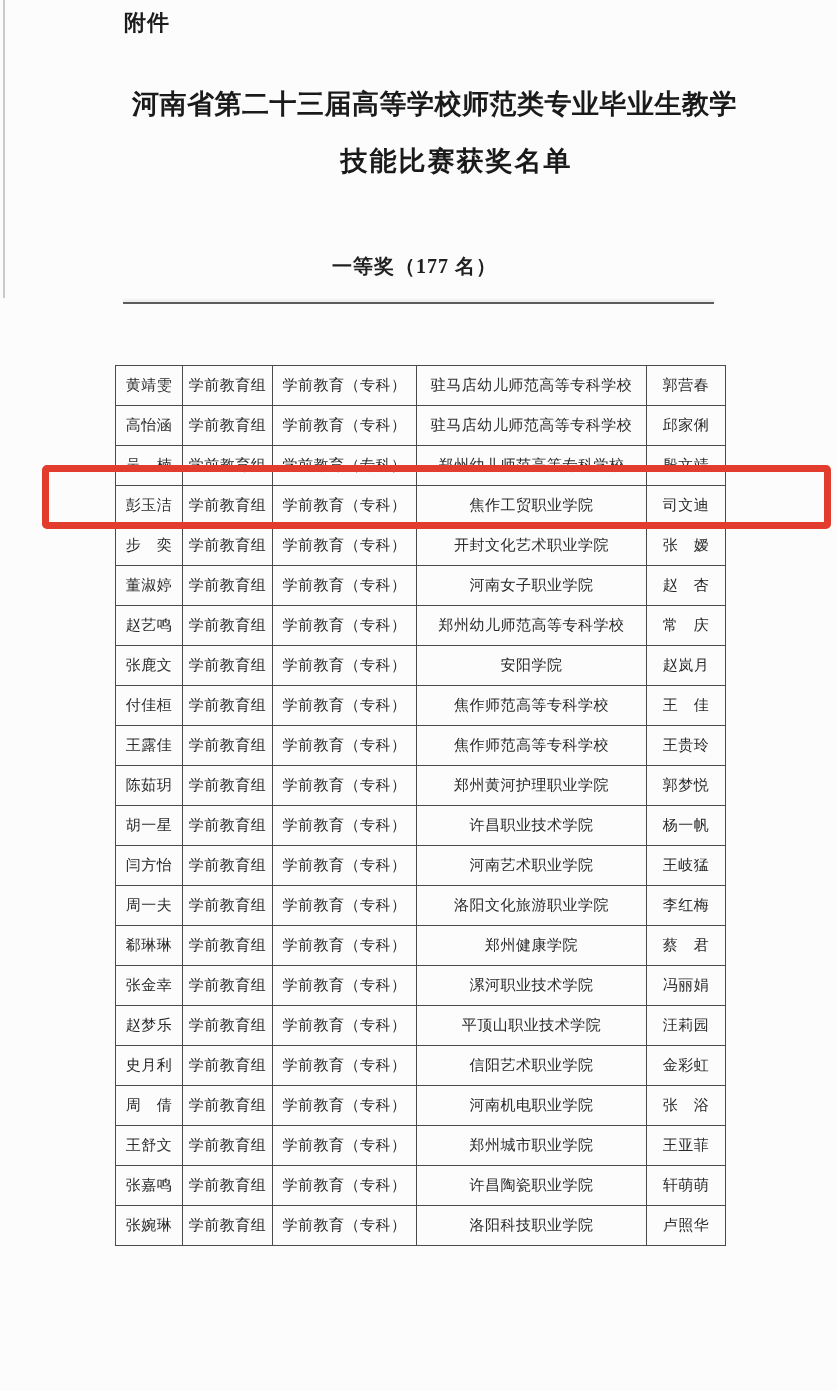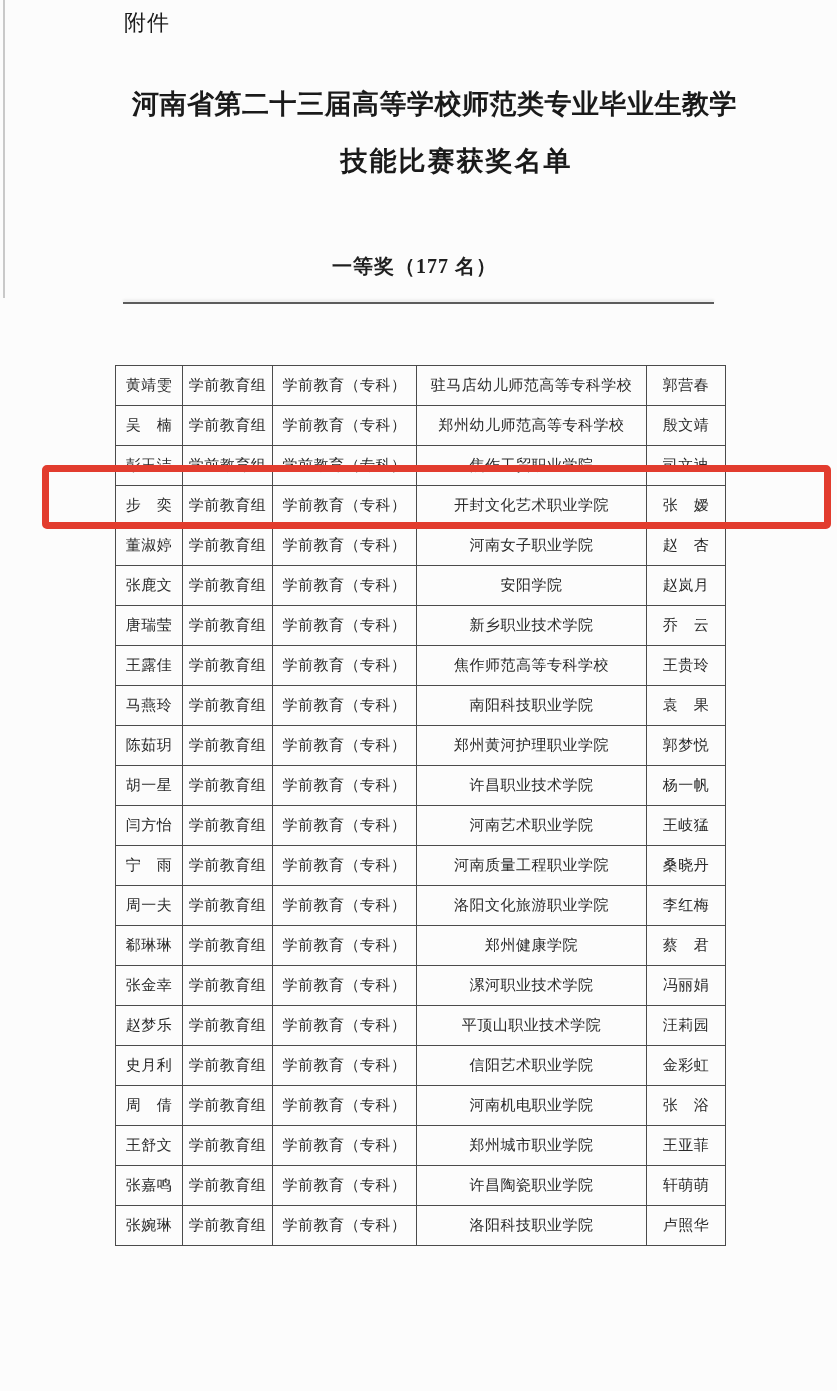--- a/index.html
+++ b/index.html
@@ -22,21 +22,21 @@
     top: 0;
     width: 2px;
     height: 298px;
     background: #c9c9c9;
   }
   .attachment {
     position: absolute;
     left: 124px;
     top: 8px;
     font-size: 22px;
-    font-weight: 400;
+    font-weight: 700;
     color: #1c1c1c;
     letter-spacing: 1px;
   }
   .title-line1 {
     position: absolute;
     top: 86px;
     left: 16px;
     width: 100%;
     text-align: center;
     font-size: 27px;
@@ -133,20 +133,27 @@
   </colgroup>
   <tbody>
       <tr>
         <td>黄靖雯</td>
         <td>学前教育组</td>
         <td>学前教育（专科）</td>
         <td>驻马店幼儿师范高等专科学校</td>
         <td>郭营春</td>
       </tr>
       <tr>
+        <td>高怡涵</td>
+        <td>学前教育组</td>
+        <td>学前教育（专科）</td>
+        <td>驻马店幼儿师范高等专科学校</td>
+        <td>邱家俐</td>
+      </tr>
+      <tr>
         <td>吴　楠</td>
         <td>学前教育组</td>
         <td>学前教育（专科）</td>
         <td>郑州幼儿师范高等专科学校</td>
         <td>殷文靖</td>
       </tr>
       <tr>
         <td>彭玉洁</td>
         <td>学前教育组</td>
         <td>学前教育（专科）</td>
@@ -161,48 +168,48 @@
         <td>张　嫒</td>
       </tr>
       <tr>
         <td>董淑婷</td>
         <td>学前教育组</td>
         <td>学前教育（专科）</td>
         <td>河南女子职业学院</td>
         <td>赵　杏</td>
       </tr>
       <tr>
+        <td>赵艺鸣</td>
+        <td>学前教育组</td>
+        <td>学前教育（专科）</td>
+        <td>郑州幼儿师范高等专科学校</td>
+        <td>常　庆</td>
+      </tr>
+      <tr>
         <td>张鹿文</td>
         <td>学前教育组</td>
         <td>学前教育（专科）</td>
         <td>安阳学院</td>
         <td>赵岚月</td>
       </tr>
       <tr>
-        <td>唐瑞莹</td>
-        <td>学前教育组</td>
-        <td>学前教育（专科）</td>
-        <td>新乡职业技术学院</td>
-        <td>乔　云</td>
+        <td>付佳桓</td>
+        <td>学前教育组</td>
+        <td>学前教育（专科）</td>
+        <td>焦作师范高等专科学校</td>
+        <td>王　佳</td>
       </tr>
       <tr>
         <td>王露佳</td>
         <td>学前教育组</td>
         <td>学前教育（专科）</td>
         <td>焦作师范高等专科学校</td>
         <td>王贵玲</td>
       </tr>
       <tr>
-        <td>马燕玲</td>
-        <td>学前教育组</td>
-        <td>学前教育（专科）</td>
-        <td>南阳科技职业学院</td>
-        <td>袁　果</td>
-      </tr>
-      <tr>
         <td>陈茹玥</td>
         <td>学前教育组</td>
         <td>学前教育（专科）</td>
         <td>郑州黄河护理职业学院</td>
         <td>郭梦悦</td>
       </tr>
       <tr>
         <td>胡一星</td>
         <td>学前教育组</td>
         <td>学前教育（专科）</td>
@@ -210,27 +217,20 @@
         <td>杨一帆</td>
       </tr>
       <tr>
         <td>闫方怡</td>
         <td>学前教育组</td>
         <td>学前教育（专科）</td>
         <td>河南艺术职业学院</td>
         <td>王岐猛</td>
       </tr>
       <tr>
-        <td>宁　雨</td>
-        <td>学前教育组</td>
-        <td>学前教育（专科）</td>
-        <td>河南质量工程职业学院</td>
-        <td>桑晓丹</td>
-      </tr>
-      <tr>
         <td>周一夫</td>
         <td>学前教育组</td>
         <td>学前教育（专科）</td>
         <td>洛阳文化旅游职业学院</td>
         <td>李红梅</td>
       </tr>
       <tr>
         <td>郗琳琳</td>
         <td>学前教育组</td>
         <td>学前教育（专科）</td>

